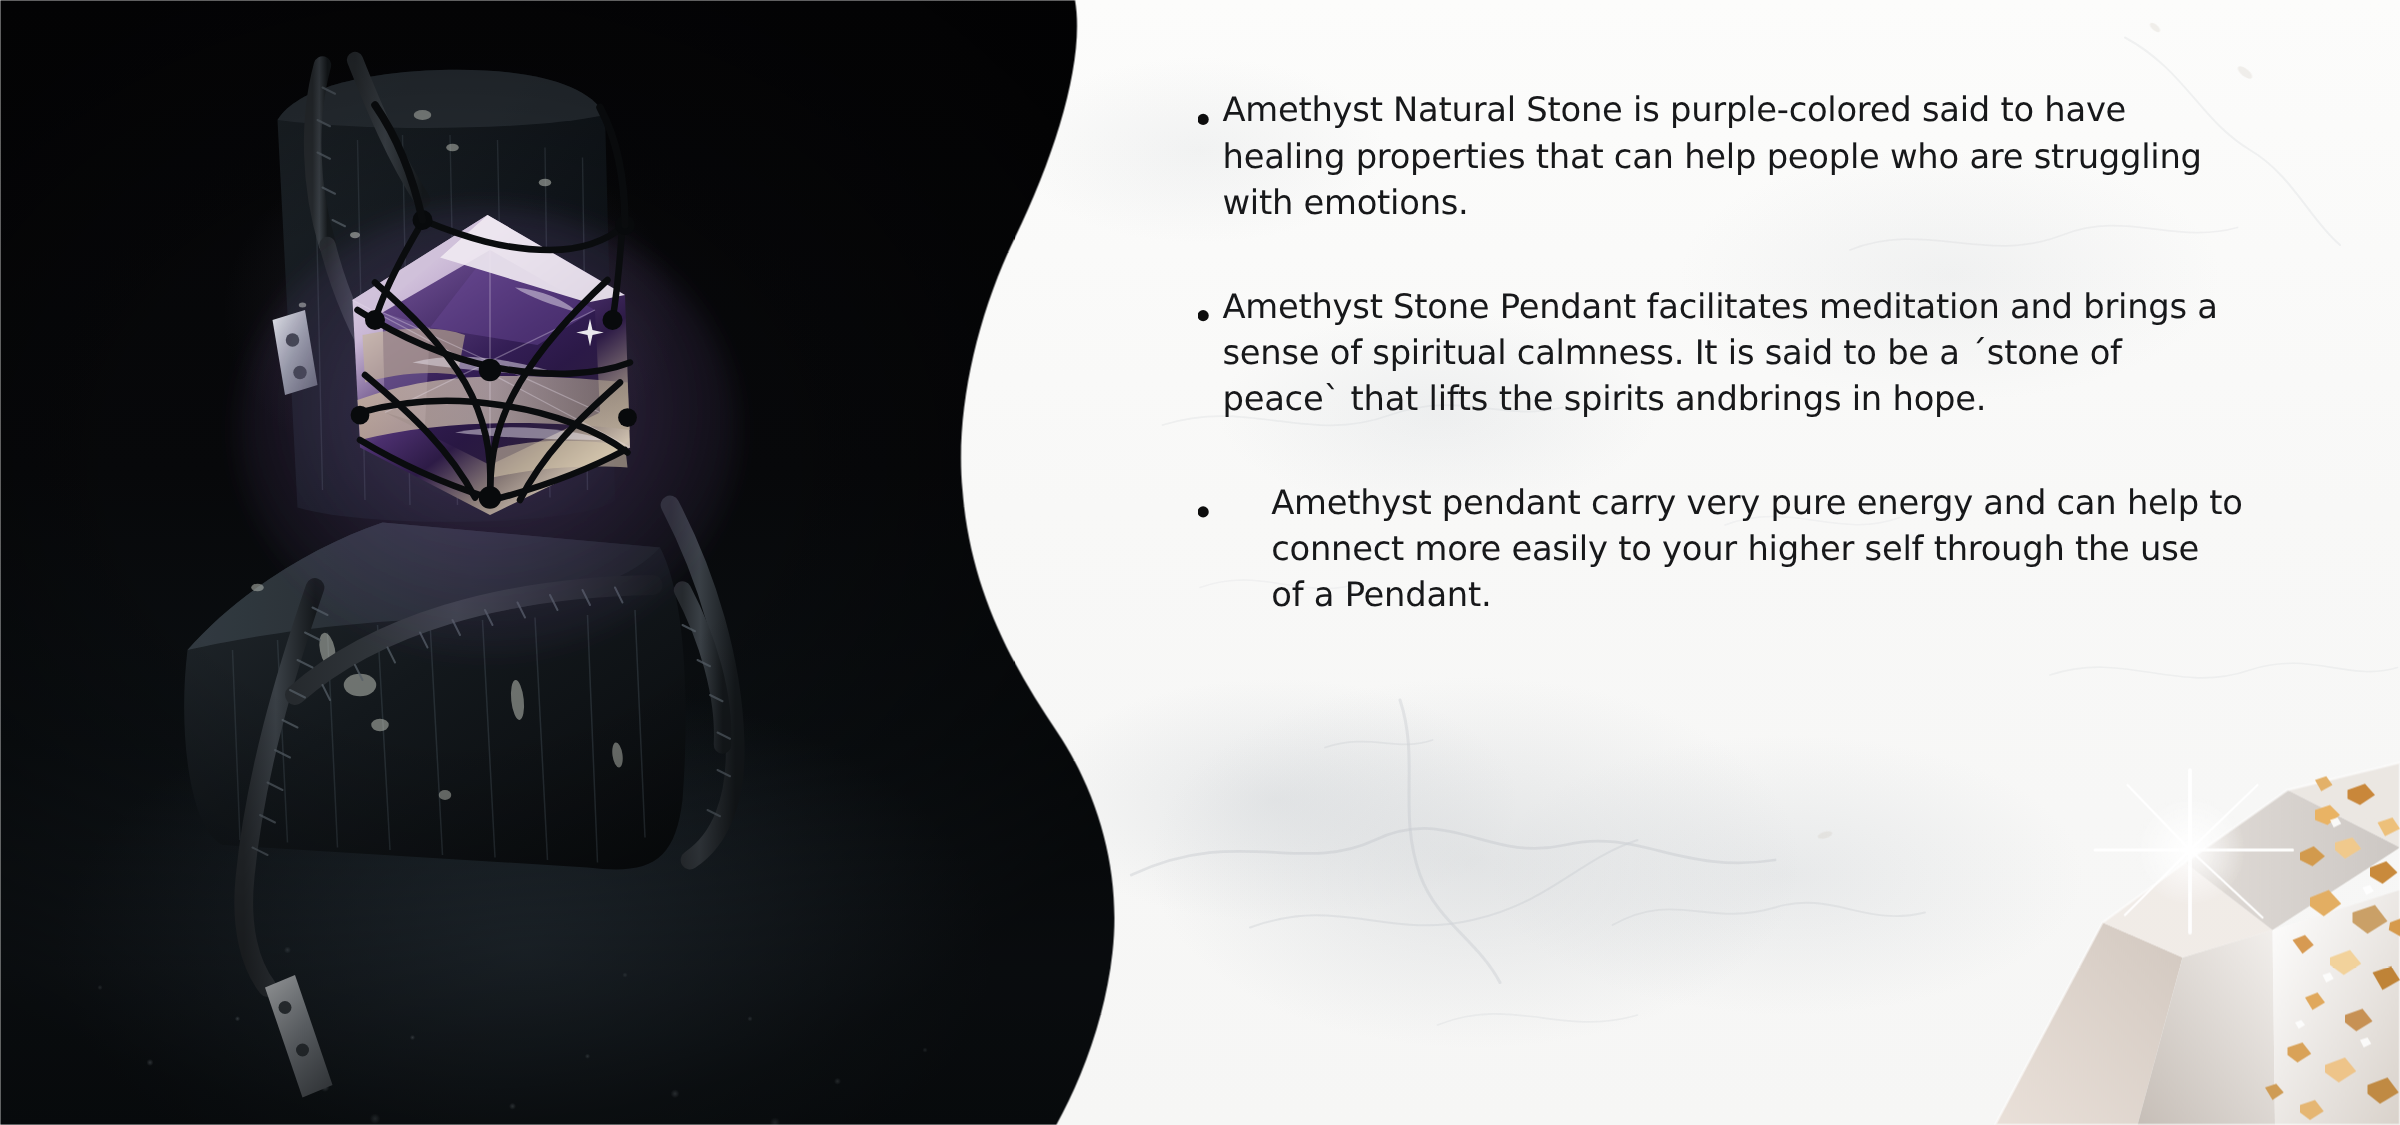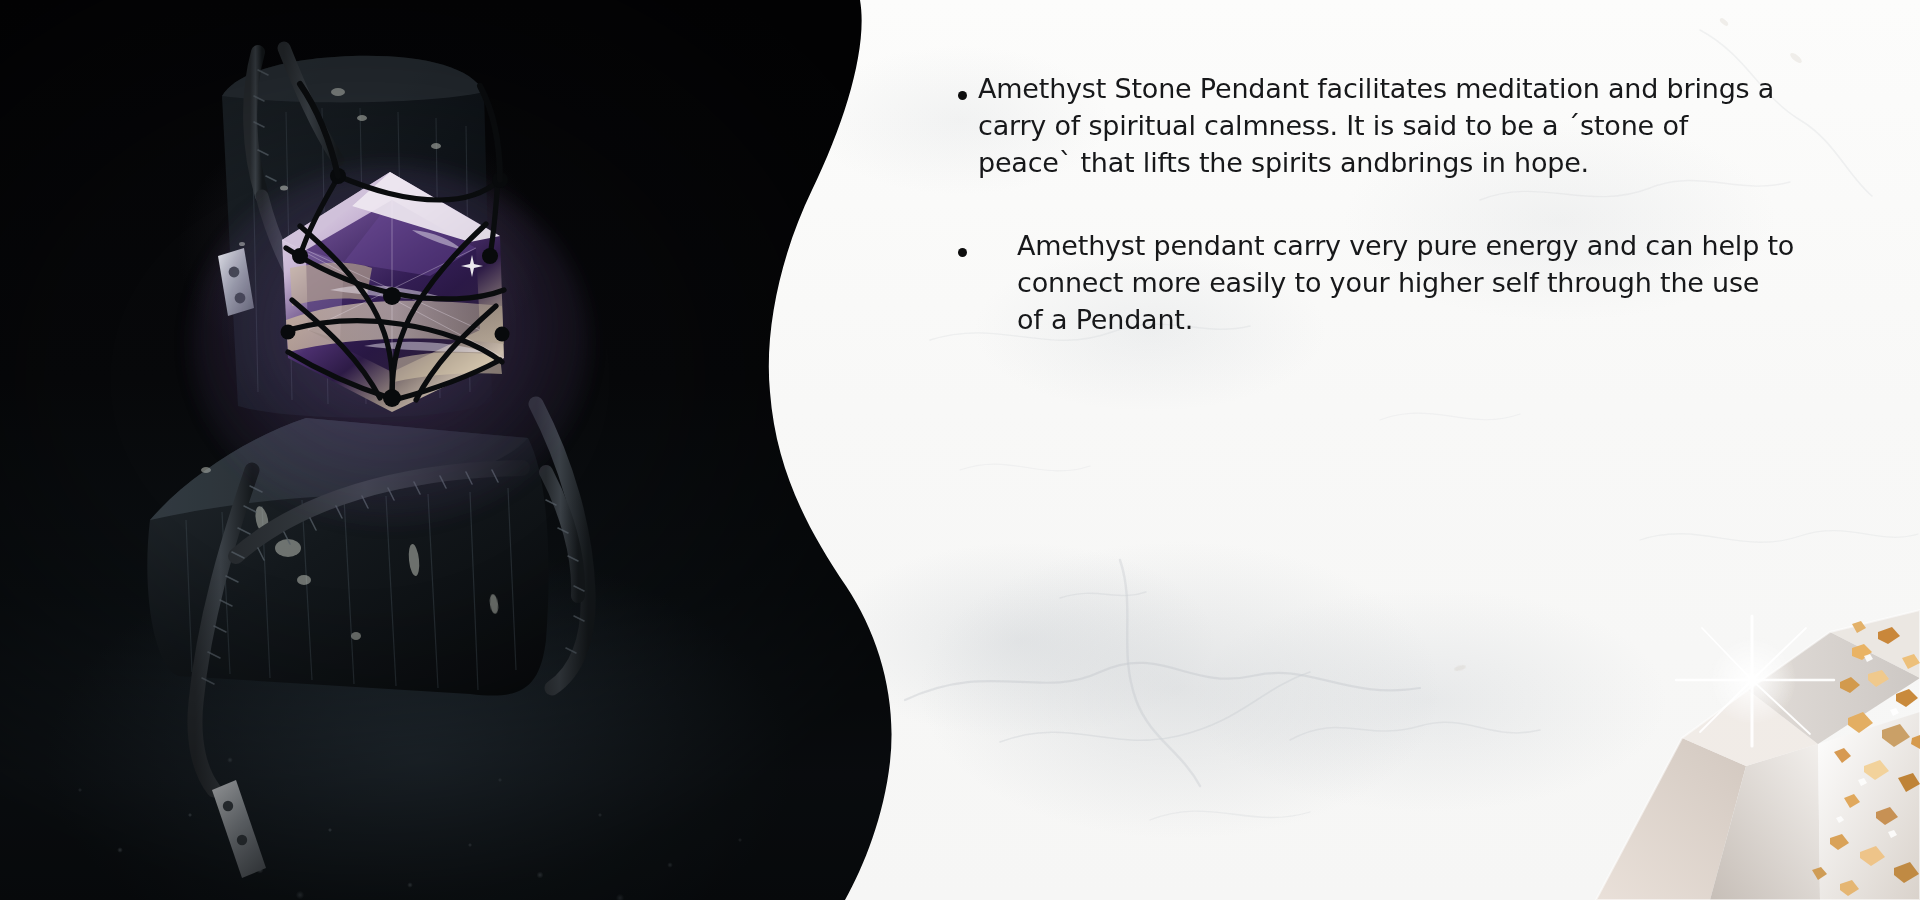--- a/index.html
+++ b/index.html
@@ -469,25 +469,31 @@
       <path d="M364 86 l 6 -2 l 3 5 l -6 3 z"></path>
       <path d="M390 140 l 6 -2 l 3 5 l -6 3 z"></path>
       <path d="M358 210 l 6 -2 l 3 5 l -6 3 z"></path>
       <path d="M388 262 l 6 -2 l 3 5 l -6 3 z"></path>
       <path d="M336 248 l 5 -2 l 3 4 l -5 3 z"></path>
     </g>
   </svg>
 
   <div class="copy">
 
+    <div class="bullet-row">
+      <span class="bullet-dot"></span>
+      <span class="bullet-text">Amethyst Natural Stone is purple-colored said to have
+healing properties that can help people who are struggling
+with emotions.</span>
+    </div>
 
     <div class="bullet-row">
       <span class="bullet-dot"></span>
       <span class="bullet-text">Amethyst Stone Pendant facilitates meditation and brings a
-carry of spiritual calmness. It is said to be a ´stone of
+sense of spiritual calmness. It is said to be a ´stone of
 peace` that lifts the spirits andbrings in hope.</span>
     </div>
 
     <div class="bullet-row">
       <span class="bullet-dot"></span>
       <span class="bullet-text">Amethyst pendant carry very pure energy and can help to
 connect more easily to your higher self through the use
 of a Pendant.</span>
     </div>
 

